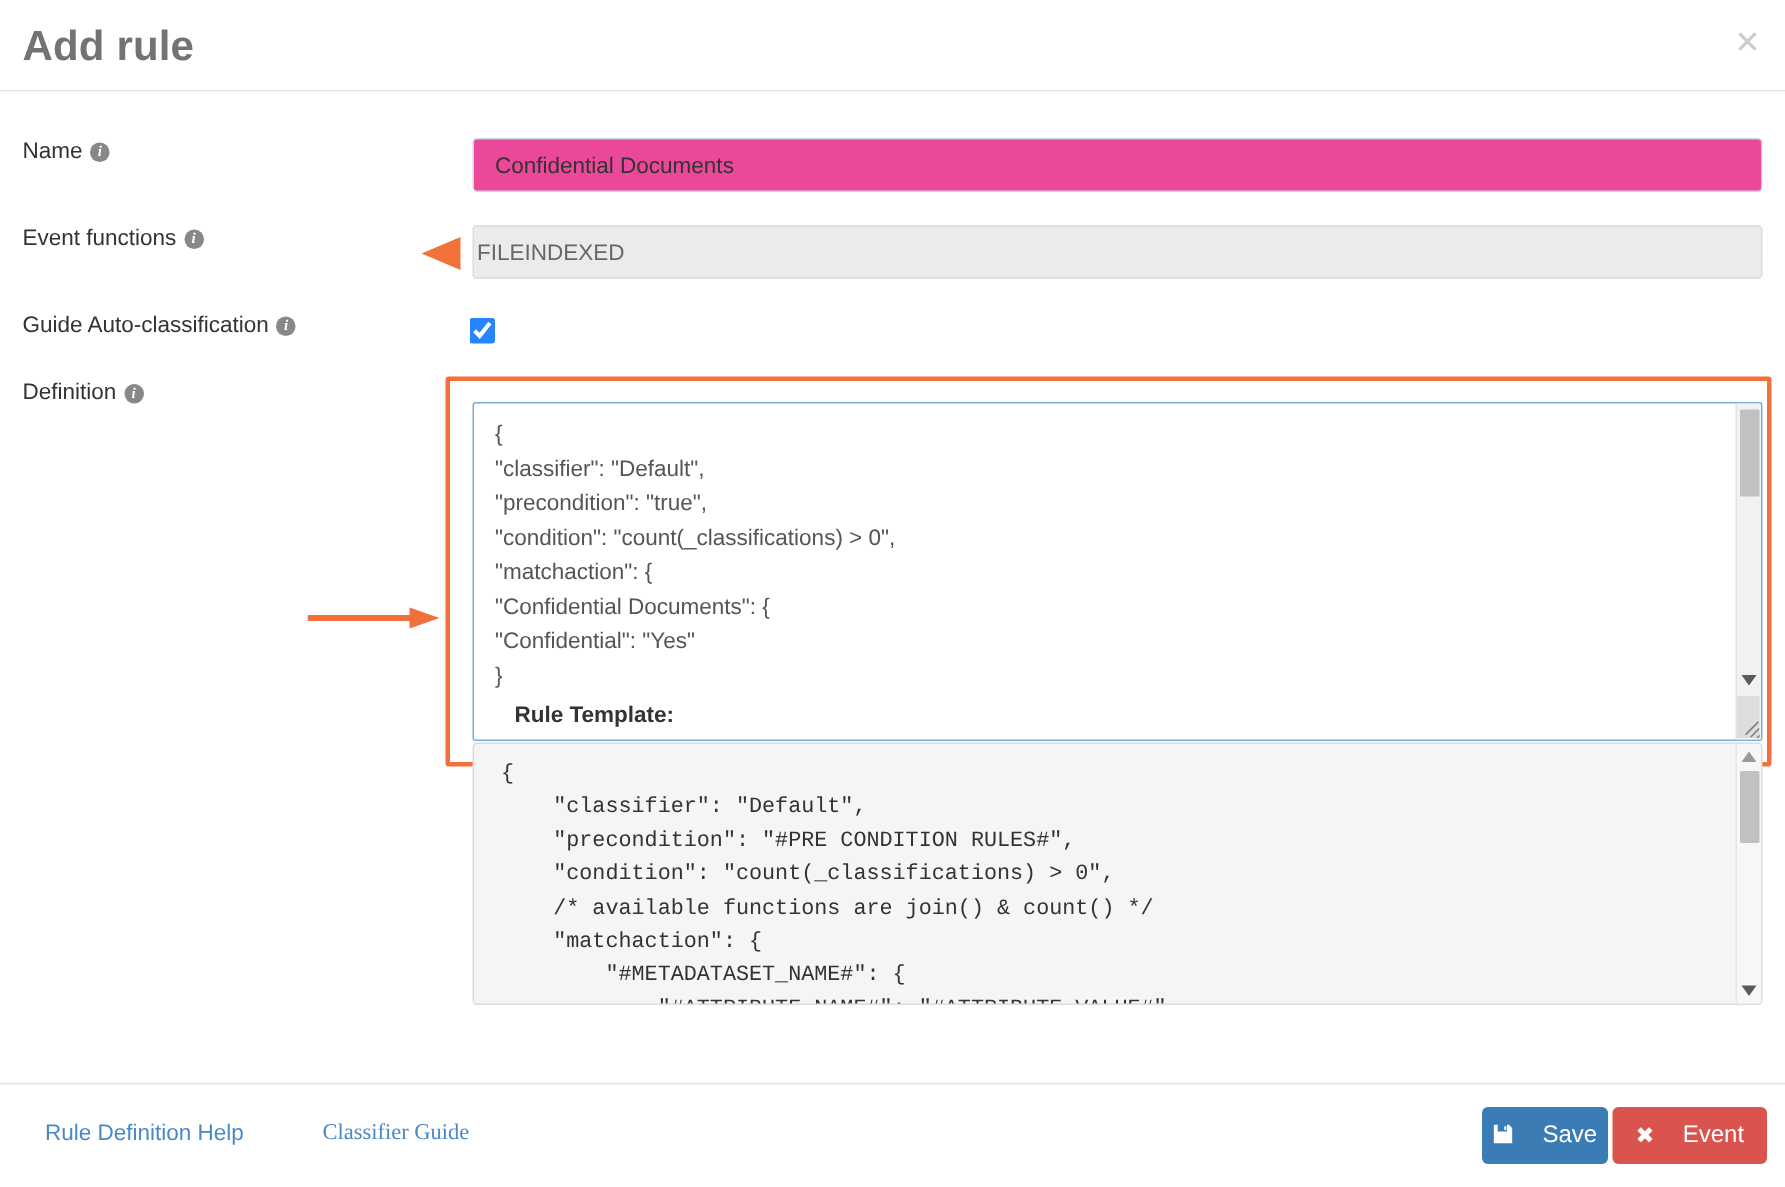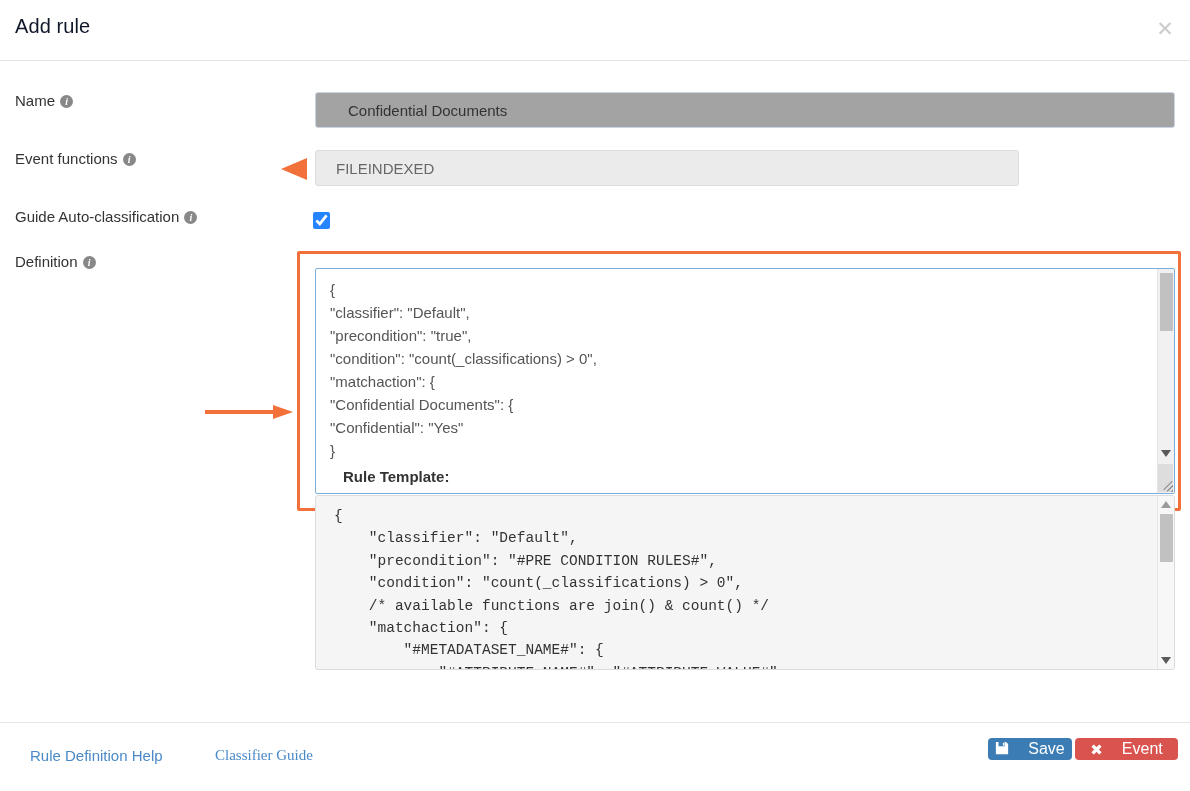--- a/index.html
+++ b/index.html
@@ -21,23 +21,23 @@
     position: absolute;
     left: 0; top: 0;
     width: 1190px;
     height: 61px;
     border-bottom: 1px solid #e5e5e5;
     box-sizing: border-box;
   }
   .modal-title {
     position: absolute;
     left: 15px; top: 15px;
-    font-size: 20px;
-    font-weight: 400;
-    color: #0f172a;
+    font-size: 28px;
+    font-weight: 700;
+    color: #737373;
     letter-spacing: 0.1px;
   }
   .close-btn {
     position: absolute;
     right: 12px; top: 16px;
     width: 26px; height: 26px;
     line-height: 26px;
     text-align: center;
     font-size: 21px;
     color: #cccccc;
@@ -79,41 +79,41 @@
     font-family: "Liberation Serif", serif;
     font-style: italic;
     cursor: pointer;
   }
 
   .name-input {
     position: absolute;
     left: 315px; top: 31px;
     width: 860px; height: 36px;
     box-sizing: border-box;
-    background: #a3a3a3;
+    background: #ec4899;
     border: 1px solid #c9d4e4;
     border-radius: 3px;
     font-size: 15px;
     color: #333333;
-    padding: 0 32px;
+    padding: 0 14px;
     font-family: "Liberation Sans", sans-serif;
     outline: none;
   }
 
   .trigger-input {
     position: absolute;
     left: 315px; top: 89px;
-    width: 704px; height: 36px;
+    width: 860px; height: 36px;
     box-sizing: border-box;
     background: #ebebeb;
     border: 1px solid #dcdcdc;
     border-radius: 3px;
     font-size: 15px;
     color: #676767;
-    padding: 0 20px;
+    padding: 0 2px;
     font-family: "Liberation Sans", sans-serif;
     outline: none;
   }
 
   .auto-check {
     position: absolute;
     left: 313px; top: 151px;
     width: 17px; height: 17px;
     margin: 0;
     cursor: pointer;
@@ -296,21 +296,21 @@
     text-decoration: none;
     cursor: pointer;
     text-align: right;
   }
   .footer-link.help { left: 30px; }
   .footer-link.guide { left: 215px; font-family: Liberation Serif, serif; }
 
   .btn {
     position: absolute;
     top: 15px;
-    height: 22px;
+    height: 38px;
     border: none;
     border-radius: 4px;
     color: #ffffff;
     font-size: 16px;
     font-family: "Liberation Sans", sans-serif;
     cursor: pointer;
     display: flex;
     align-items: center;
     justify-content: center;
     gap: 19px;

